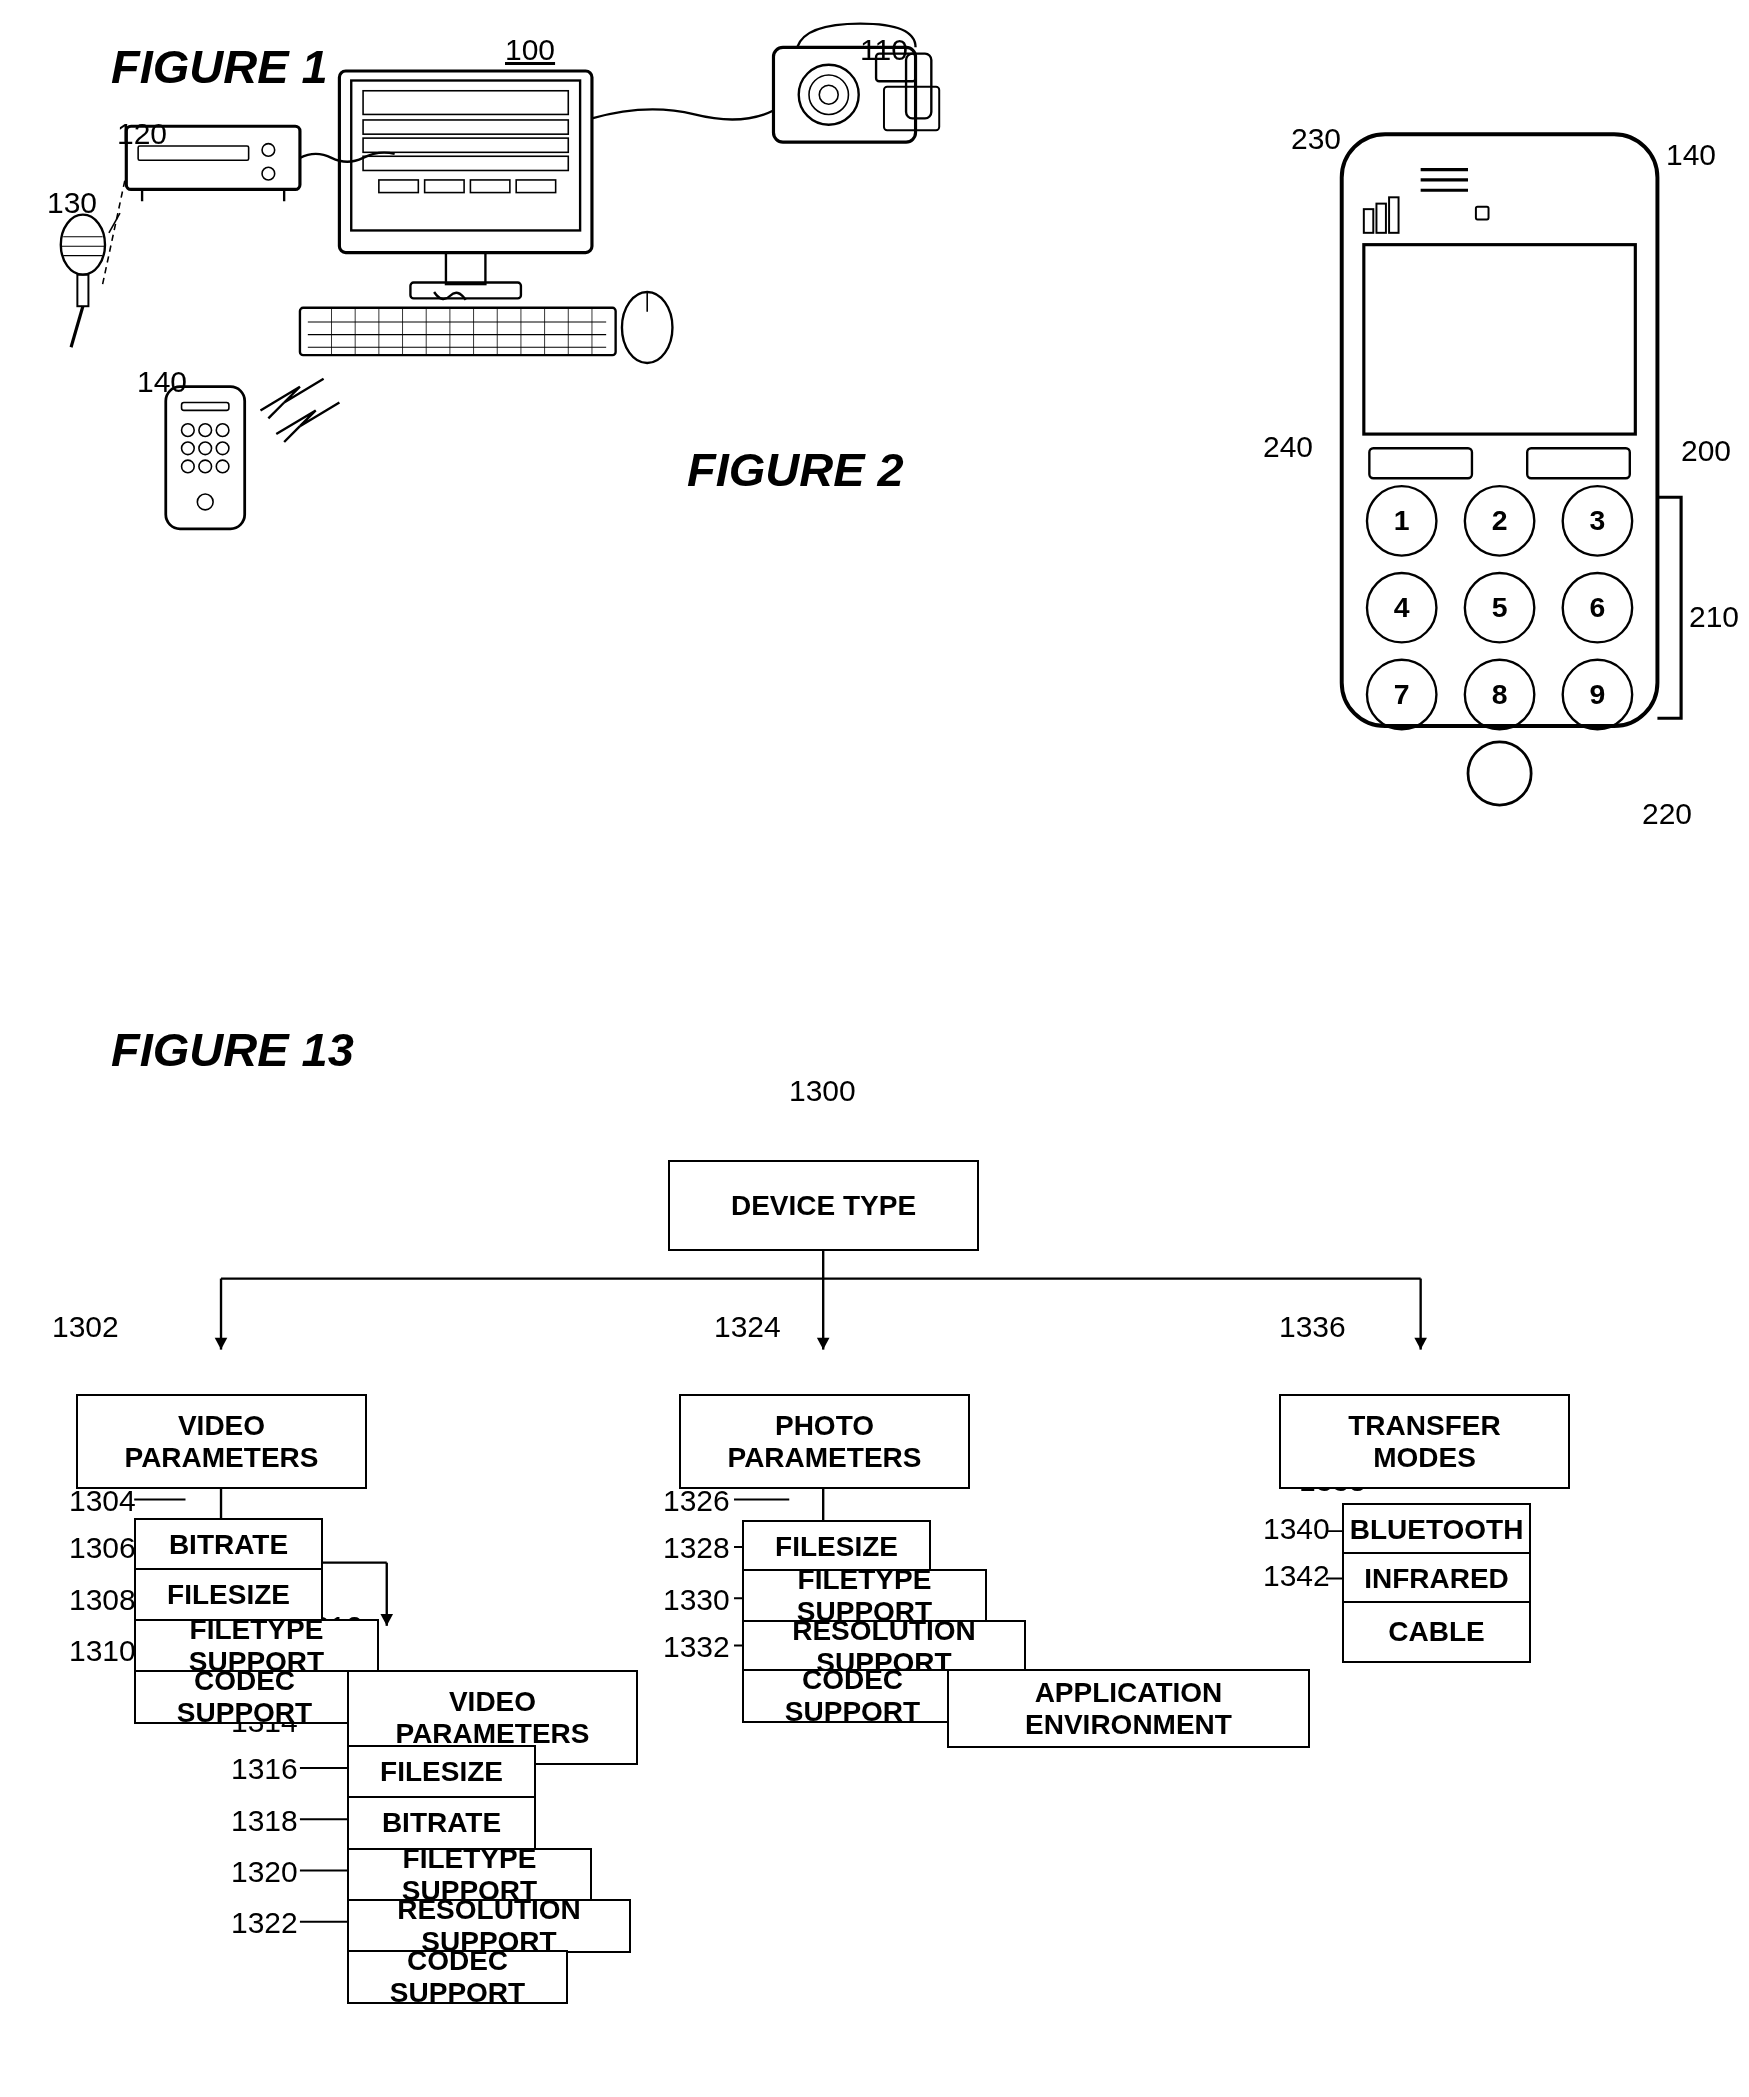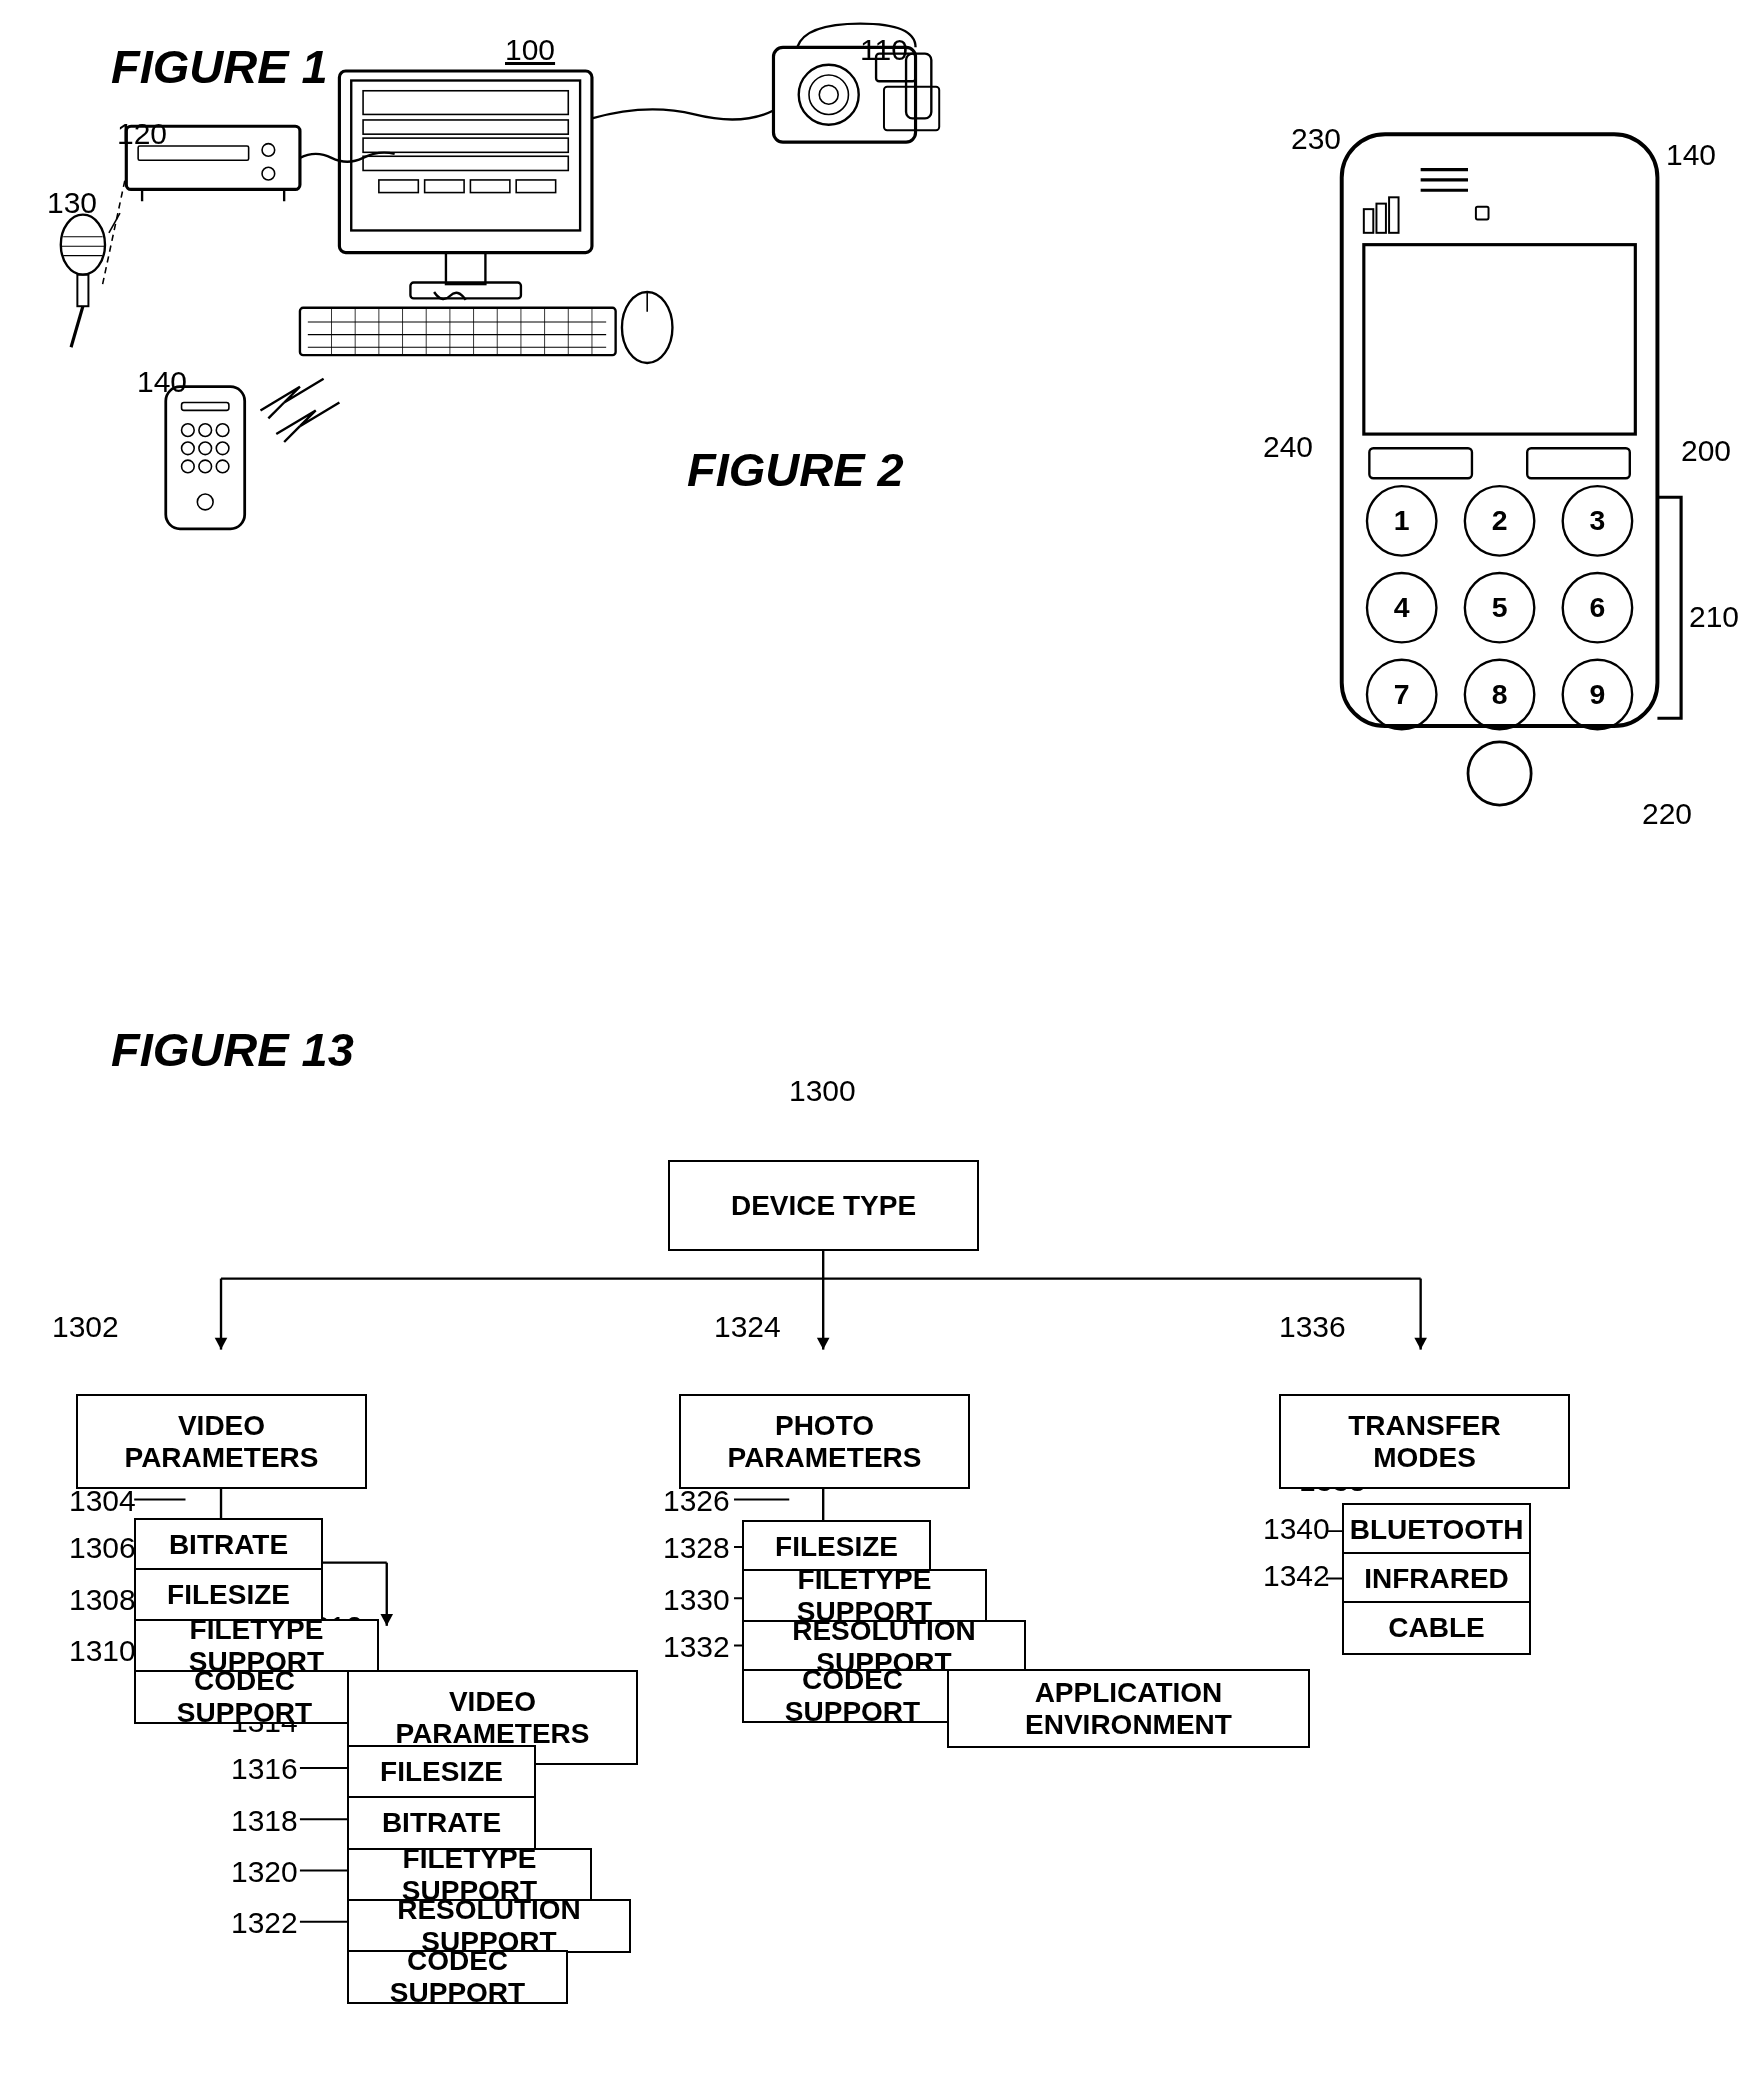--- a/index.html
+++ b/index.html
@@ -344,16 +344,16 @@
   <div class="flowchart-box" style="top:1625px; left:742px; width:221px; height:54px;">CODEC SUPPORT</div>
 
   <div class="flowchart-box" style="top:1625px; left:947px; width:363px; height:79px;">APPLICATION ENVIRONMENT</div>
 
   <div class="flowchart-box" style="top:1350px; left:1279px; width:291px; height:95px;">TRANSFER MODES</div>
 
   <div class="flowchart-box" style="top:1459px; left:1342px; width:189px; height:54px;">BLUETOOTH</div>
 
   <div class="flowchart-box" style="top:1508px; left:1342px; width:189px; height:54px;">INFRARED</div>
 
-  <div class="flowchart-box" style="top:1557px; left:1342px; width:189px; height:54px;">CABLE</div>
+  <div class="flowchart-box" style="top:1557px; left:1342px; width:189px; height:62px;">CABLE</div>
 
 </div>
 
 
 </body></html>

